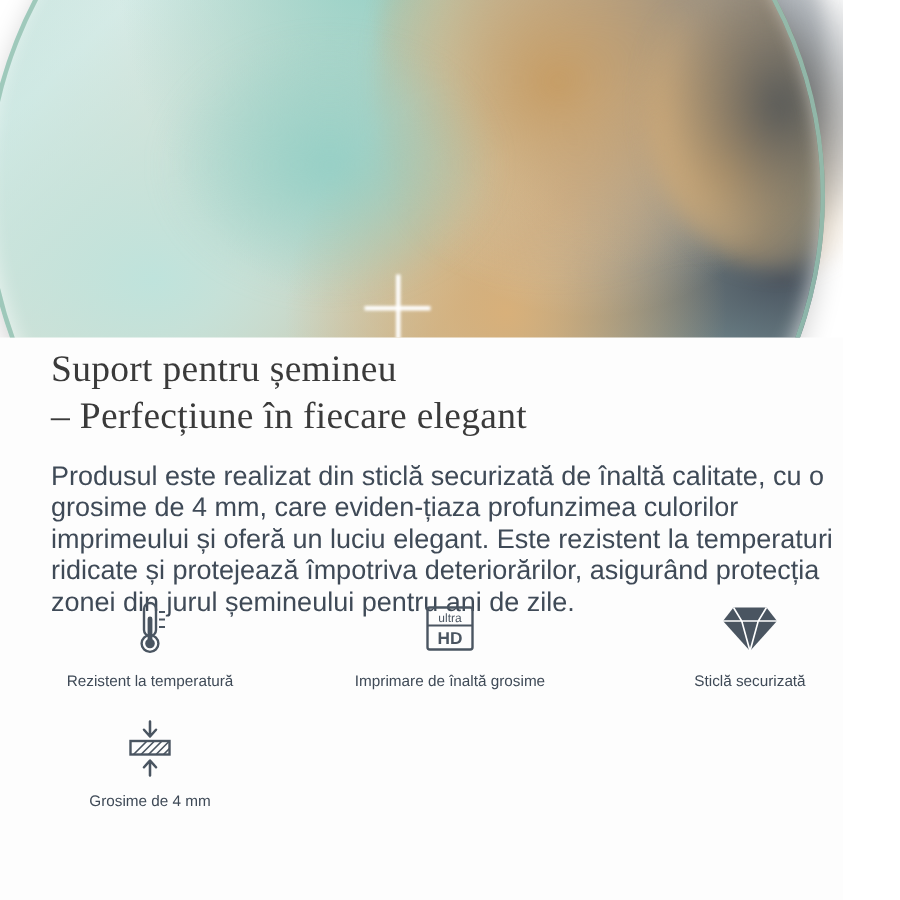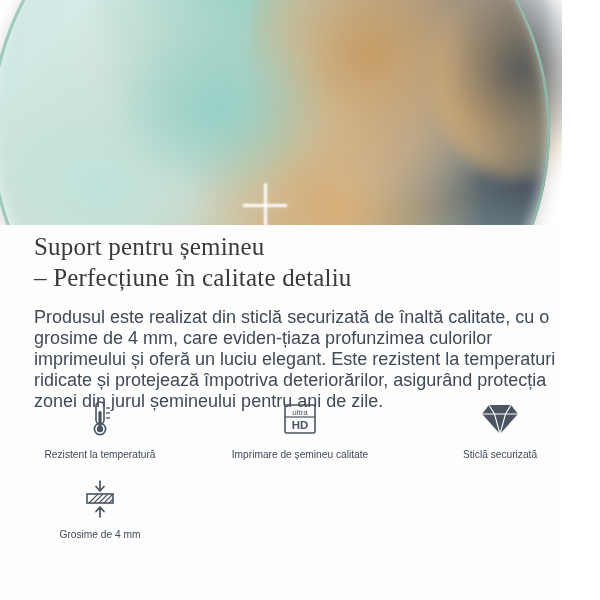--- a/index.html
+++ b/index.html
@@ -148,21 +148,21 @@
     <div class="hero-swirl-1"></div>
     <div class="hero-swirl-2"></div>
     <div class="hero-swirl-3"></div>
     <div class="hero-edge"></div>
     <div class="hero-glint"></div>
   </div>
 
   <div class="content">
     <h1 class="headline">
       <span>Suport pentru șemineu</span>
-      <span class="line2">– Perfecțiune în calitate detaliu</span>
+      <span class="line2">– Perfecțiune în fiecare elegant</span>
     </h1>
     <p class="body-copy">Produsul este realizat din sticlă securizată de înaltă calitate, cu o grosime de 4 mm, care eviden-țiaza profunzimea culorilor imprimeului și oferă un luciu elegant. Este rezistent la temperaturi ridicate și protejează împotriva deteriorărilor, asigurând protecția zonei din jurul șemineului pentru ani de zile.</p>
   </div>
 
   <div class="features">
 
     <div class="feature">
       <div class="feature-icon">
         <svg width="30" height="40" viewBox="0 0 30 40">
           <rect x="11" y="3" width="8" height="22" rx="4" fill="none" stroke="#4a5561" stroke-width="1.6"></rect>
@@ -179,21 +179,21 @@
 
     <div class="feature">
       <div class="feature-icon">
         <svg width="38" height="38" viewBox="0 0 38 38">
           <rect x="4" y="5" width="30" height="28" rx="1.5" fill="none" stroke="#4a5561" stroke-width="1.6"></rect>
           <line x1="4" y1="17" x2="34" y2="17" stroke="#4a5561" stroke-width="1.2"></line>
           <text x="19" y="14.5" font-family="Liberation Sans, sans-serif" font-size="8" fill="#4a5561" text-anchor="middle">ultra</text>
           <text x="19" y="29" font-family="Liberation Sans, sans-serif" font-size="11.5" font-weight="bold" fill="#4a5561" text-anchor="middle">HD</text>
         </svg>
       </div>
-      <div class="feature-label">Imprimare de șemineu calitate</div>
+      <div class="feature-label">Imprimare de înaltă grosime</div>
     </div>
 
 
     <div class="feature">
       <div class="feature-icon">
         <svg width="40" height="36" viewBox="0 0 40 36">
           <path d="M20 33 L2 13 L9 4 H31 L38 13 Z" fill="#4a5561"></path>
           <path d="M2 13 H38 M9 4 L14.5 13 L20 33 M31 4 L25.5 13 L20 33" fill="none" stroke="#ffffff" stroke-width="1.1"></path>
         </svg>
       </div>

